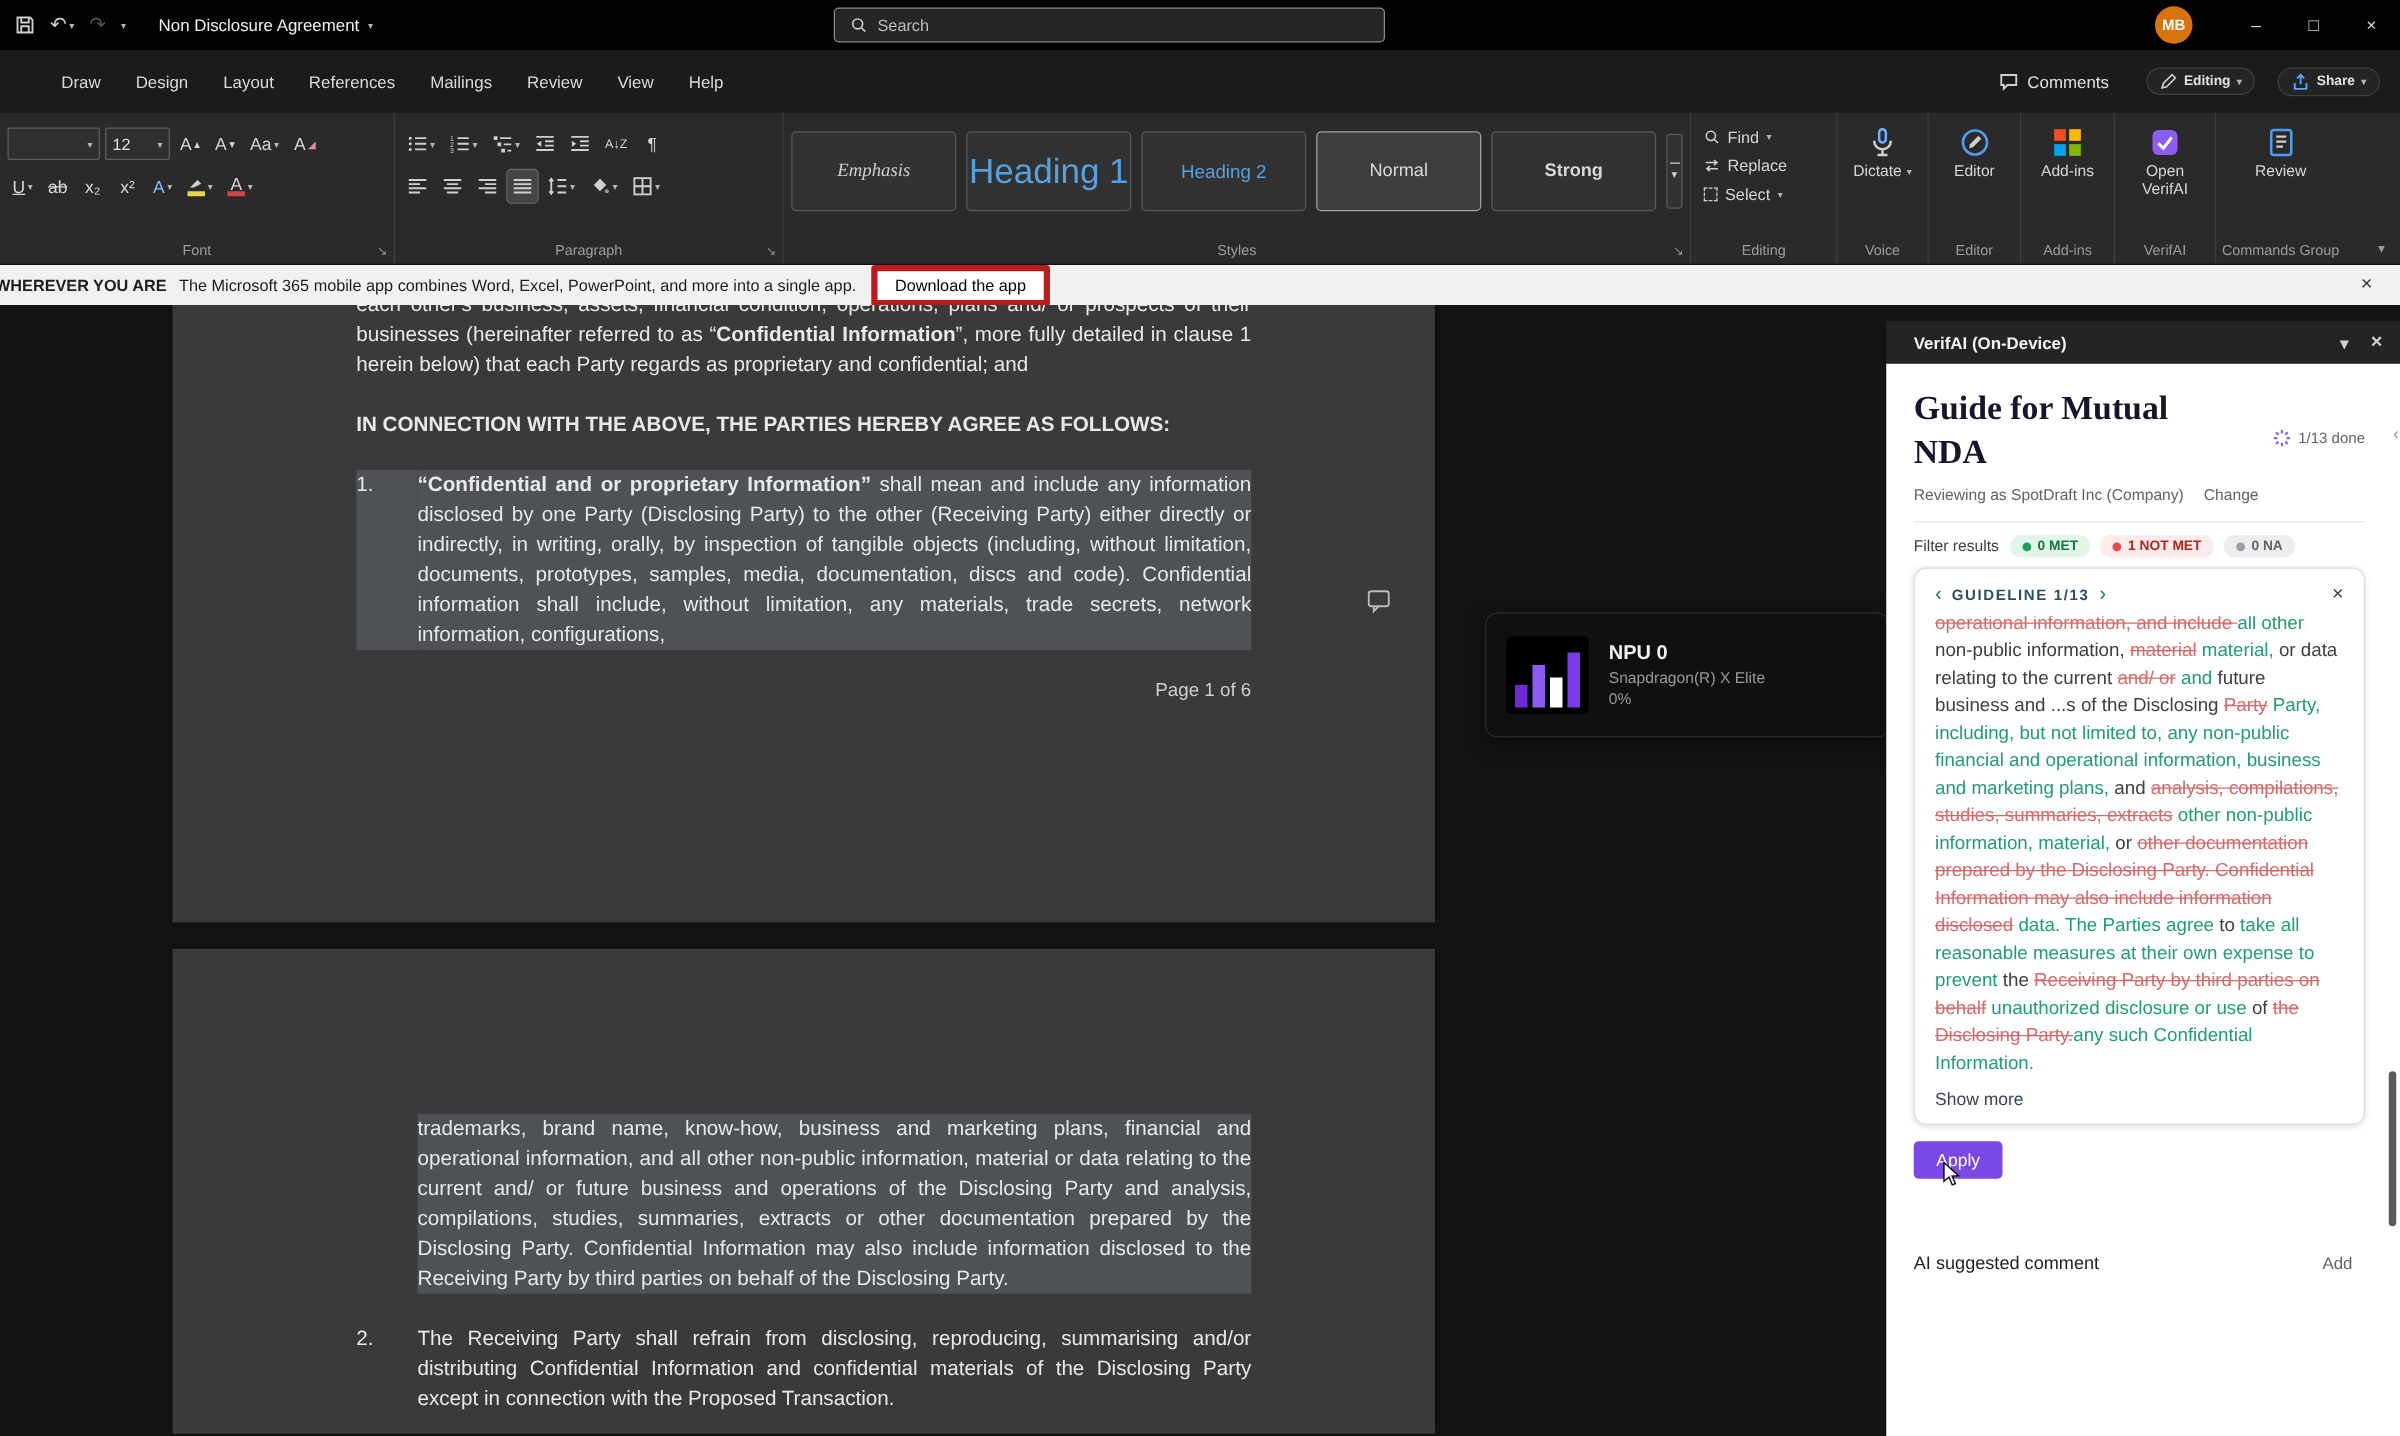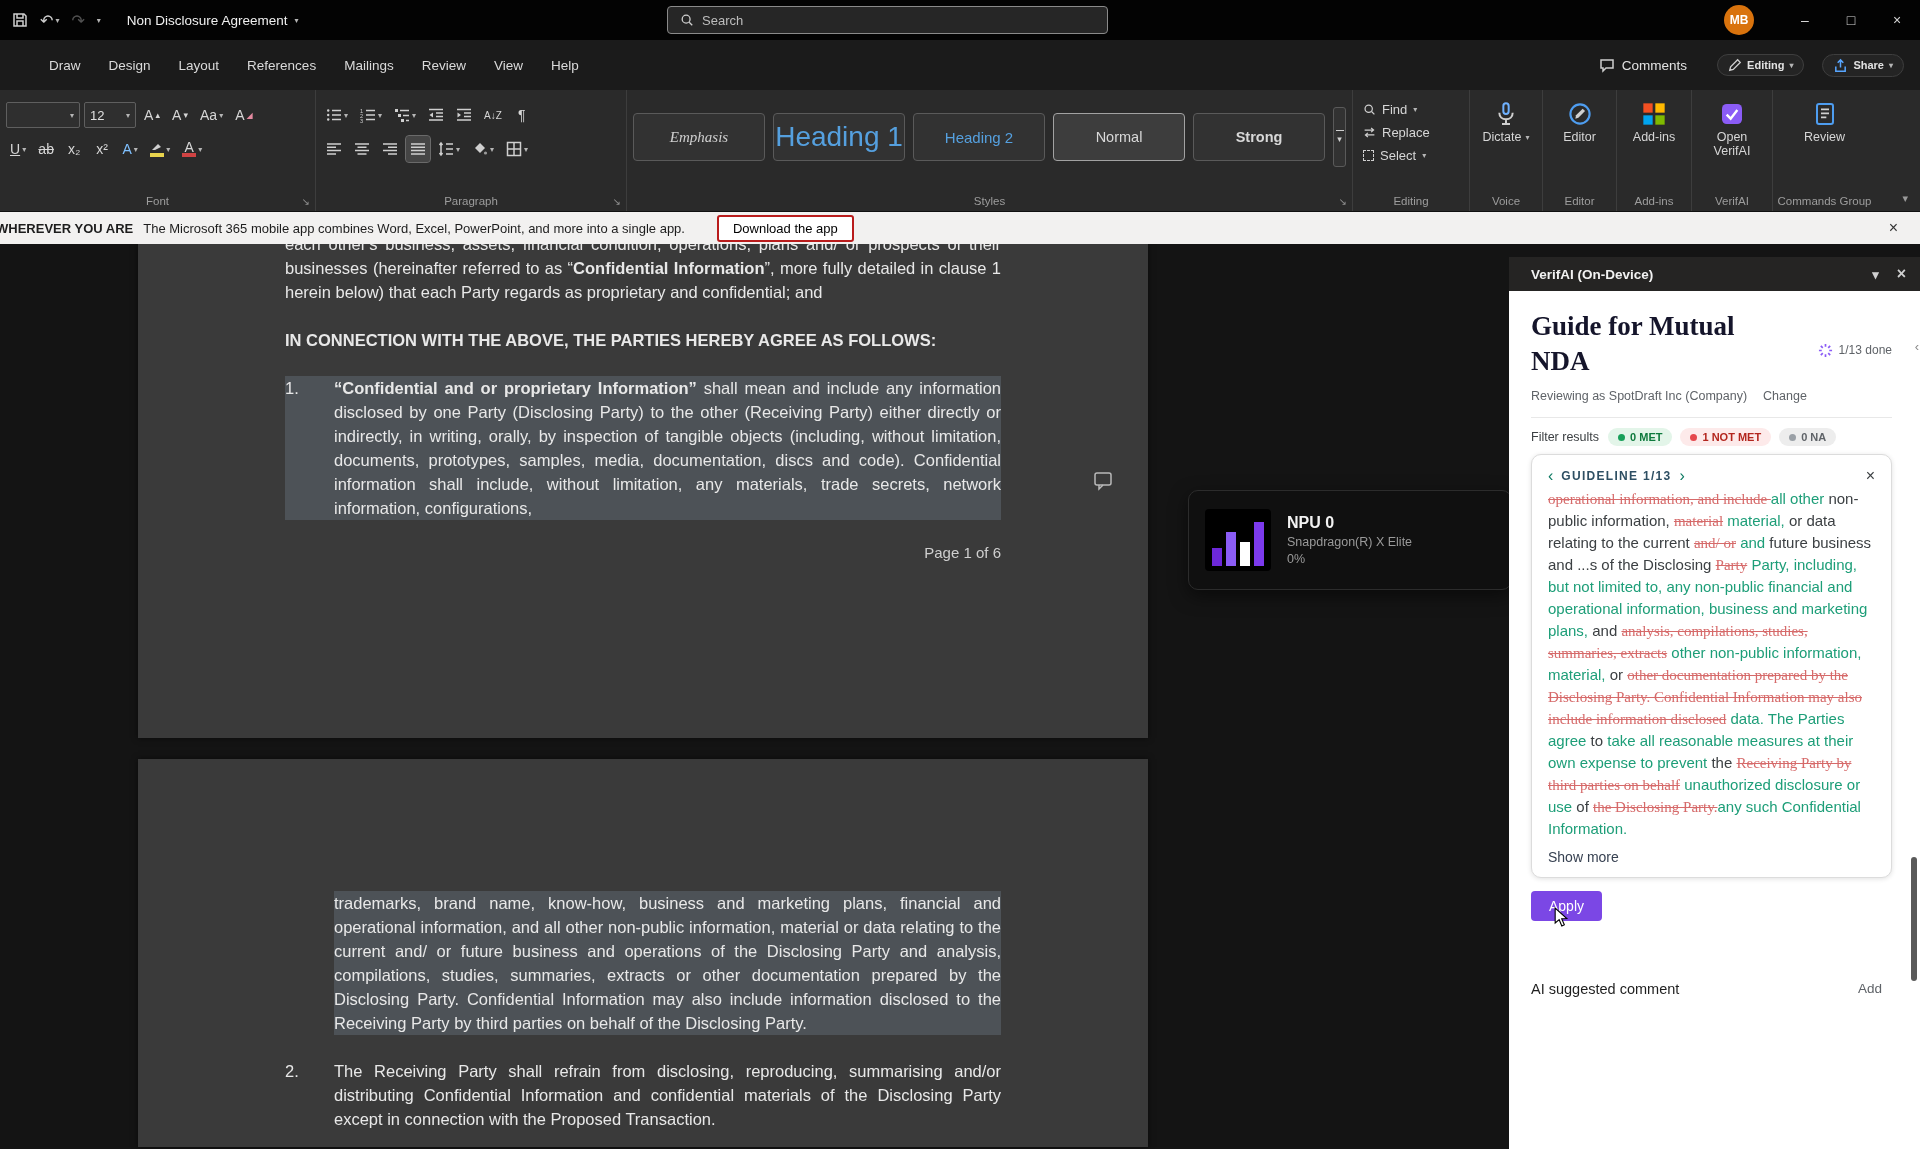--- a/index.html
+++ b/index.html
@@ -42,42 +42,42 @@
   .uline { text-decoration:underline; }
   .strk { text-decoration:line-through; }
   .colorbar { display:inline-block; width:14px; border-bottom:4px solid #d04343; line-height:12px; text-align:center; }
   .hibar  { display:inline-block; width:14px; border-bottom:4px solid #e8d44d; line-height:12px; text-align:center; }
   .fx { color:#7fc0ff; }
   .ic { stroke:#cfcfcf; fill:none; stroke-width:1.5; }
   .dashbox { width:11px; height:11px; border:1px dashed #cfcfcf; display:inline-block; }
 
   
   .styles-body { display:flex; align-items:center; height:76px; gap:8px; padding-top:2px; }
-  .style-cell { width:132px; height:48px; background:#323232; border:1px solid #5a5a5a; border-radius:4px; display:flex; align-items:center; justify-content:center; cursor:pointer; }
+  .style-cell { width:132px; height:64px; background:#323232; border:1px solid #5a5a5a; border-radius:4px; display:flex; align-items:center; justify-content:center; cursor:pointer; }
   .style-cell.active { border-color:#a2a2a2; background:#3d3d3d; }
   .st-emphasis { font-family:"Liberation Serif", serif; font-style:italic; font-size:15px; color:#cfcfcf; }
   .st-h1 { font-size:28px; color:#55a0df; }
   .st-h2 { font-size:15px; color:#55a0df; }
   .st-normal { font-size:14.5px; color:#d8d8d8; }
   .st-strong { font-size:14.5px; font-weight:700; color:#d8d8d8; }
   .gal-more { width:20px; height:60px; border:1px solid #5a5a5a; border-radius:3px; background:#323232; display:flex; flex-direction:column; align-items:center; justify-content:center; gap:3px; color:#cfcfcf; font-size:9px; cursor:pointer; }
   .gal-more .bar { width:8px; border-top:1.5px solid #cfcfcf; }
 
   
   .edit-rows { display:flex; flex-direction:column; gap:4px; padding-top:2px; }
   .edit-row { display:flex; align-items:center; gap:6px; font-size:13px; color:#d6d6d6; cursor:pointer; padding:2px 4px; border-radius:3px; }
   .bigbtn { width:100%; display:flex; flex-direction:column; align-items:center; gap:4px; padding-top:4px; color:#d6d6d6; font-size:12.5px; cursor:pointer; text-align:center; }
   .bigbtn .txt { display:flex; align-items:center; gap:4px; line-height:1.15; }
   .ribbon-collapse { position:absolute; right:12px; bottom:6px; color:#9a9a9a; font-size:11px; cursor:pointer; }
 
   
   .notifbar { position:absolute; top:212px; left:0; right:0; height:32px; background:#f2f1f0; display:flex; align-items:center; font-size:13px; color:#1d1d1d; padding-right:14px; }
   .notif-lead { font-weight:700; margin-left:-4px; white-space:nowrap; }
   .notif-text { margin-left:10px; white-space:nowrap; }
-  .notif-btn { margin-left:32px; border:2px solid #b91c1c; background:#fff; border-radius:3px; padding:4px 14px; font-size:13px; cursor:pointer; white-space:nowrap; }
+  .notif-btn { margin-left:12px; border:5px solid #b91c1c; background:#fff; border-radius:3px; padding:4px 14px; font-size:13px; cursor:pointer; white-space:nowrap; }
   .notif-close { margin-left:auto; font-size:16px; color:#333; cursor:pointer; padding:2px 8px; }
 
   
   .main { position:absolute; top:244px; left:0; right:0; bottom:0; background:#141414; overflow:hidden; }
   .page { position:absolute; left:138px; width:1010px; background:#3a3a3a; overflow:hidden; box-shadow:0 0 6px rgba(0,0,0,.55); }
   .page1 { top:0; height:494px; }
   .page2 { top:515px; height:388px; }
   .pagepad { padding:0 147px; }
   .page2 .pagepad { padding-top:132px; }
   .p1inner { margin-top:-12px; }
@@ -122,21 +122,21 @@
   .pill.notmet { background:#fdeaea; color:#b3261e; } .pill.notmet .dot { background:#e5484d; }
   .pill.na { background:#ededed; color:#5f6368; } .pill.na .dot { background:#9aa0a6; }
 
   .gcard { margin-top:8px; border:1px solid #dcdcdc; border-radius:10px; box-shadow:0 1px 5px rgba(0,0,0,.12); background:#fff; padding:12px 16px 12px 16px; }
   .gcard-head { display:flex; align-items:center; gap:8px; }
   .gchev { color:#0e7a63; font-size:16px; cursor:pointer; line-height:1; }
   .gtitle { font-size:12px; letter-spacing:1.3px; color:#2e4f63; font-weight:700; }
   .gclose { margin-left:auto; font-size:16px; color:#3c4043; cursor:pointer; }
   .gbody { margin-top:8px; font-size:15px; line-height:22px; color:#3c4043; max-height:510px; overflow:hidden; }
   .gbody-inner { margin-top:-5px; }
-  .seg-del { color:#d66a6a; text-decoration:line-through;font-family:Liberation Serif, serif; }
+  .seg-del { color:#d66a6a; text-decoration:line-through; }
   .seg-ins { color:#1d9e78; }
   .seg-norm { color:#3c4043; }
   .show-more { margin-top:9px; font-size:14px; color:#374151; cursor:pointer; }
 
   .apply-wrap { position:relative; margin-top:13px; width:90px; }
   .apply-btn { background:#7b47e5; color:#fff; border:none; border-radius:4px; padding:7px 18px; font-size:14px; cursor:pointer; font-family:inherit; }
   .cursor-svg { position:absolute; left:20px; top:16px; pointer-events:none; }
 
   .comment-row { margin-top:56px; display:flex; align-items:center; }
   .cr-label { font-size:14.5px; color:#1f1f1f; }

